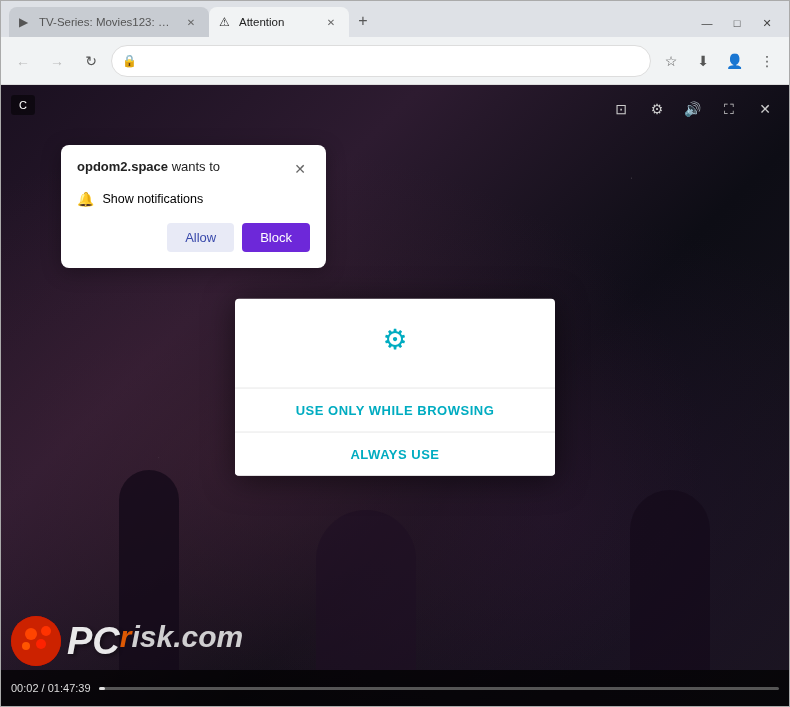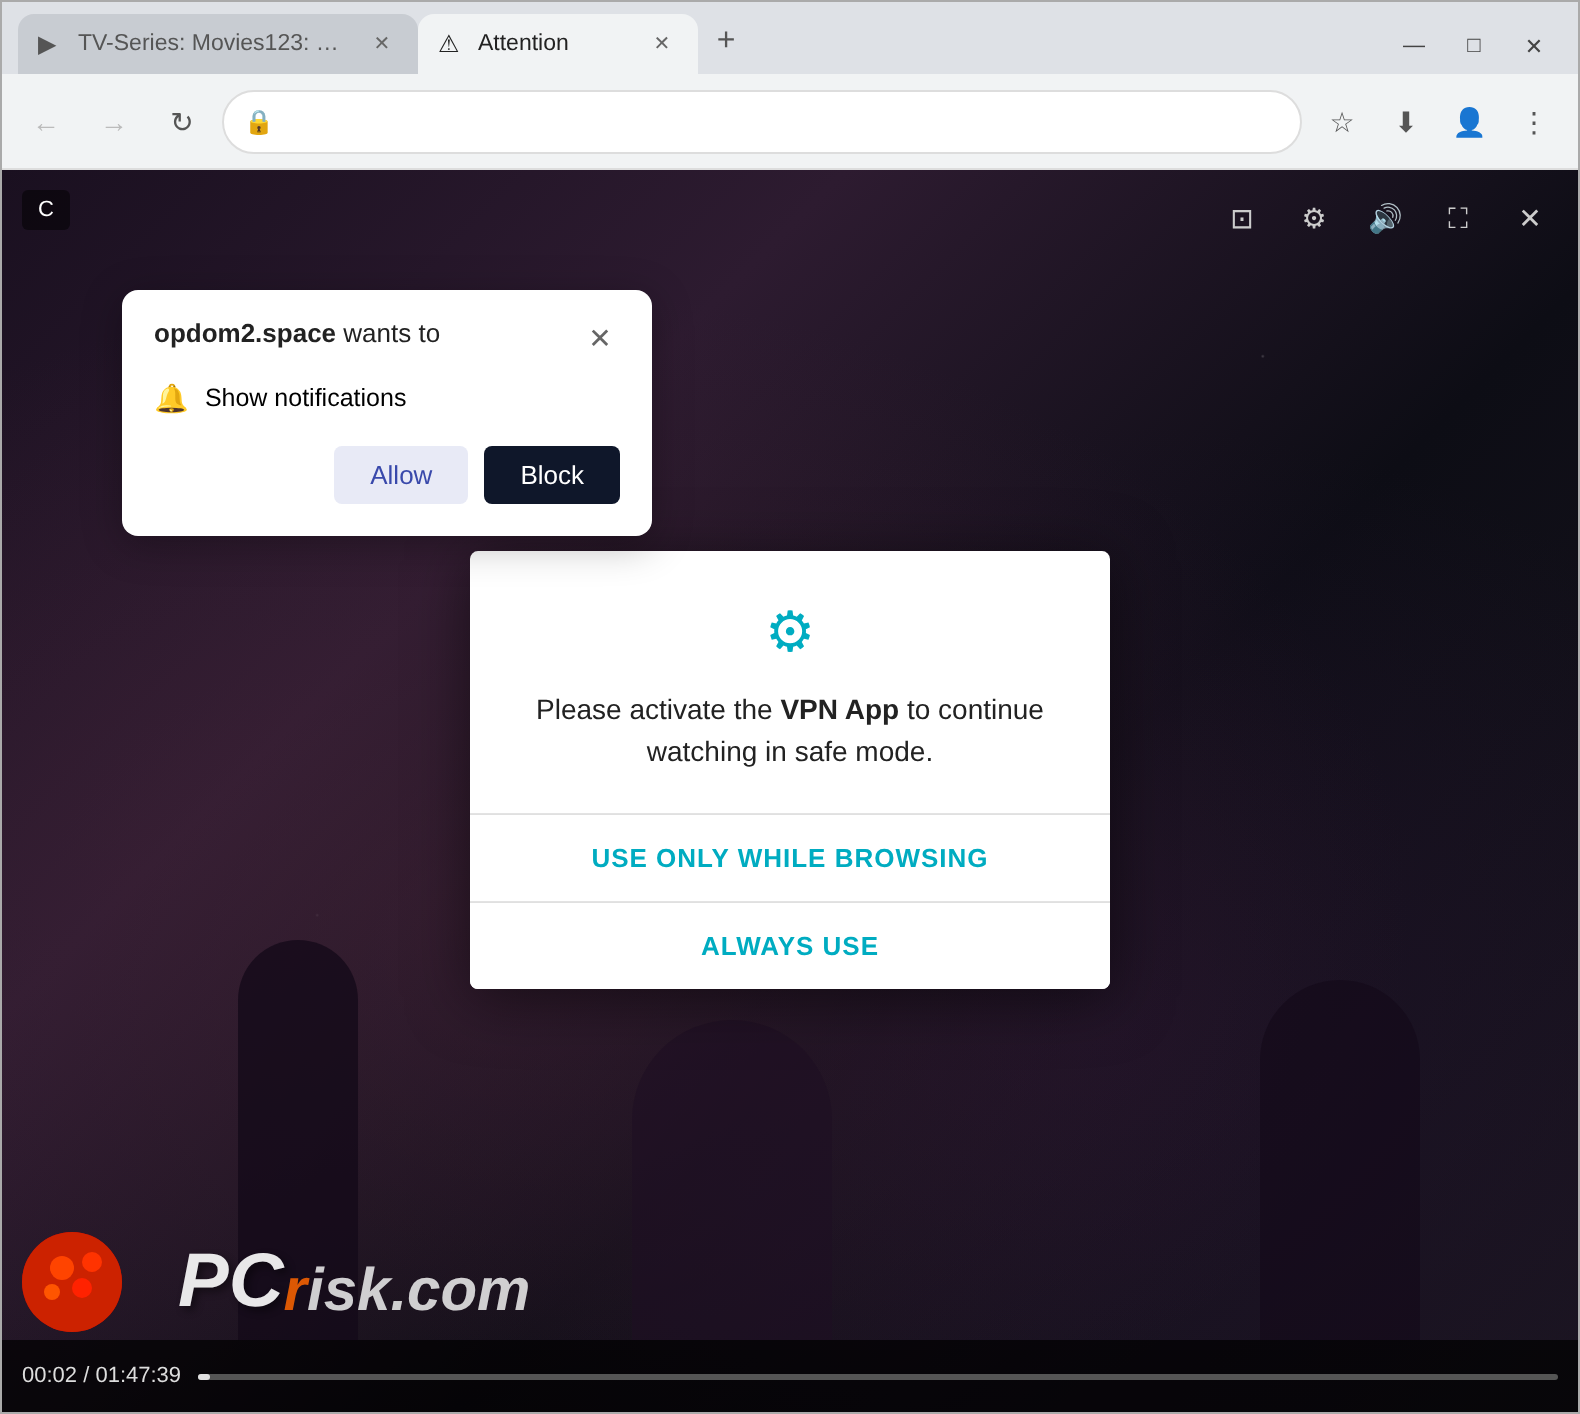--- a/index.html
+++ b/index.html
@@ -351,21 +351,21 @@
       color: #3949ab;
       font-size: 13px;
       font-weight: 400;
       cursor: pointer;
     }
 
     .btn-block {
       padding: 7px 18px;
       border: none;
       border-radius: 4px;
-      background: #0f172a;
+      background: #6d28d9;
       color: white;
       font-size: 13px;
       font-weight: 500;
       cursor: pointer;
     }
 
     
     .vpn-modal {
       position: absolute;
       top: 50%;
@@ -584,23 +584,20 @@
       <div class="vid-ctrl-btn">⊡</div>
       <div class="vid-ctrl-btn">⚙</div>
       <div class="vid-ctrl-btn">🔊</div>
       <div class="vid-ctrl-btn">⛶</div>
       <div class="vid-ctrl-btn">✕</div>
     </div>
 
     <div class="vpn-modal">
       <div class="vpn-modal-body">
         <div class="vpn-gear-icon">⚙</div>
-        <p class="vpn-text">
-          Please activate the <strong>VPN App</strong> to continue watching in safe mode.
-        </p>
       </div>
       <div class="vpn-divider"></div>
       <button class="vpn-btn">USE ONLY WHILE BROWSING</button>
       <div class="vpn-divider"></div>
       <button class="vpn-btn">ALWAYS USE</button>
     </div>
 
     <div class="video-controls">
       <span class="time-display">
         <span>00:02</span>
@@ -615,21 +612,21 @@
     <div class="pcrisk-watermark">
       <div class="pcrisk-logo">
         <svg width="50" height="50" viewBox="0 0 50 50">
           <circle cx="25" cy="25" r="25" fill="#cc2200"></circle>
           <circle cx="20" cy="18" r="6" fill="#ff4400"></circle>
           <circle cx="30" cy="28" r="5" fill="#ff2200"></circle>
           <circle cx="15" cy="30" r="4" fill="#ff5500"></circle>
           <circle cx="35" cy="15" r="5" fill="#ff3300"></circle>
         </svg>
       </div>
-      <div style="display:flex; align-items:flex-end;margin-left:22px;">
+      <div style="display:flex; align-items:flex-start;">
         <span class="pcrisk-text" style="font-size:38px; font-weight:900; color:white; opacity:0.9; font-style:italic; text-shadow:2px 2px 4px rgba(0,0,0,0.5);">PC</span>
         <span class="pcrisk-domain" style="font-size:30px; font-weight:700; opacity:0.85; font-style:italic;"><span style="color:#ff6600;">r</span>isk.com</span>
       </div>
     </div>
 
     <div class="notification-popup">
       <div class="popup-header">
         <span class="popup-title">
           <strong>opdom2.space</strong><span> wants to</span>
         </span>

